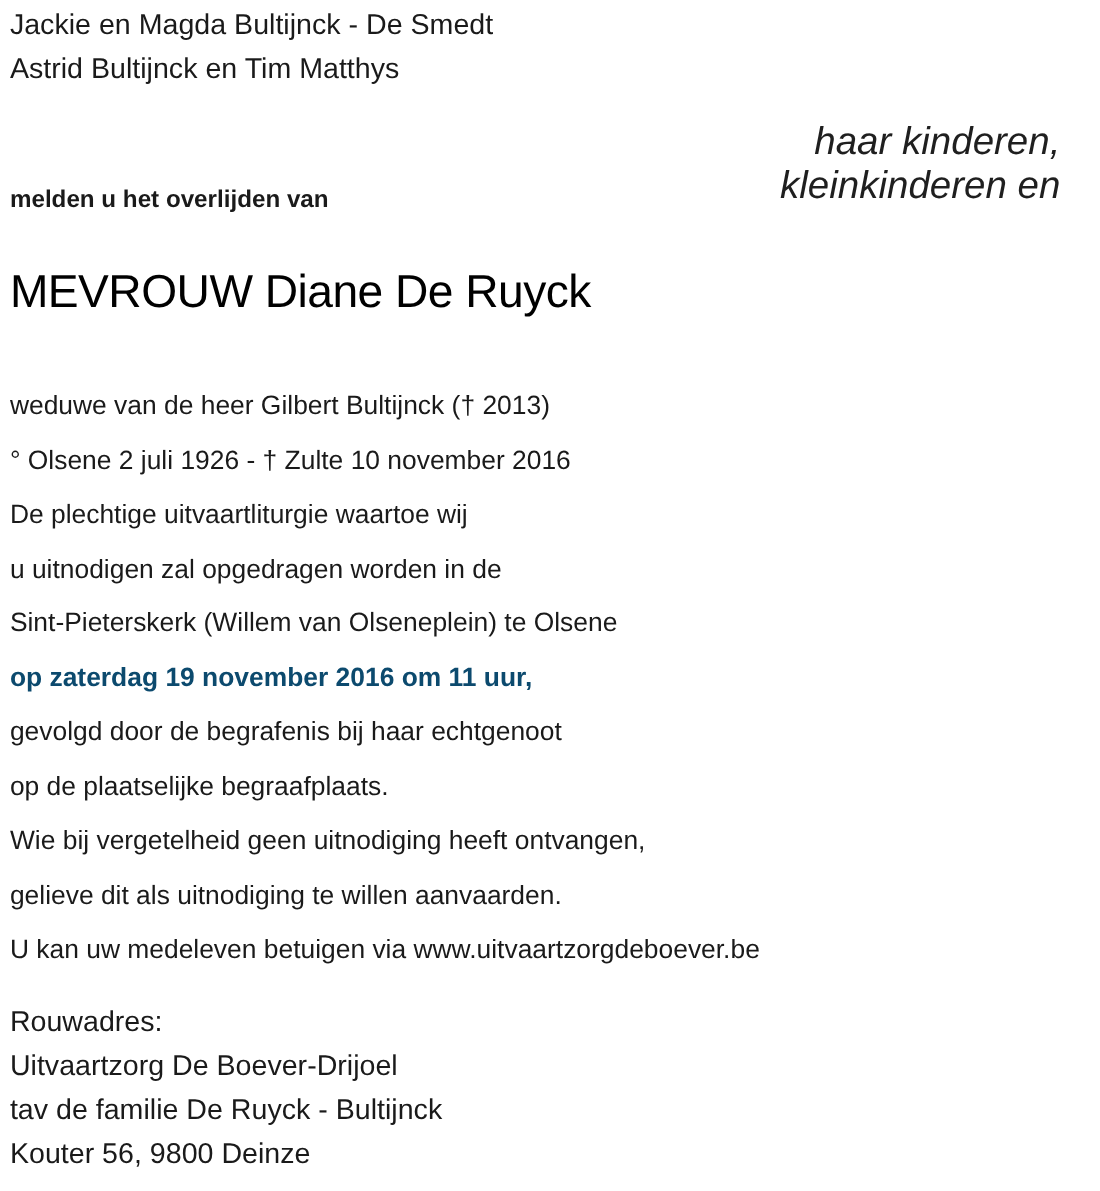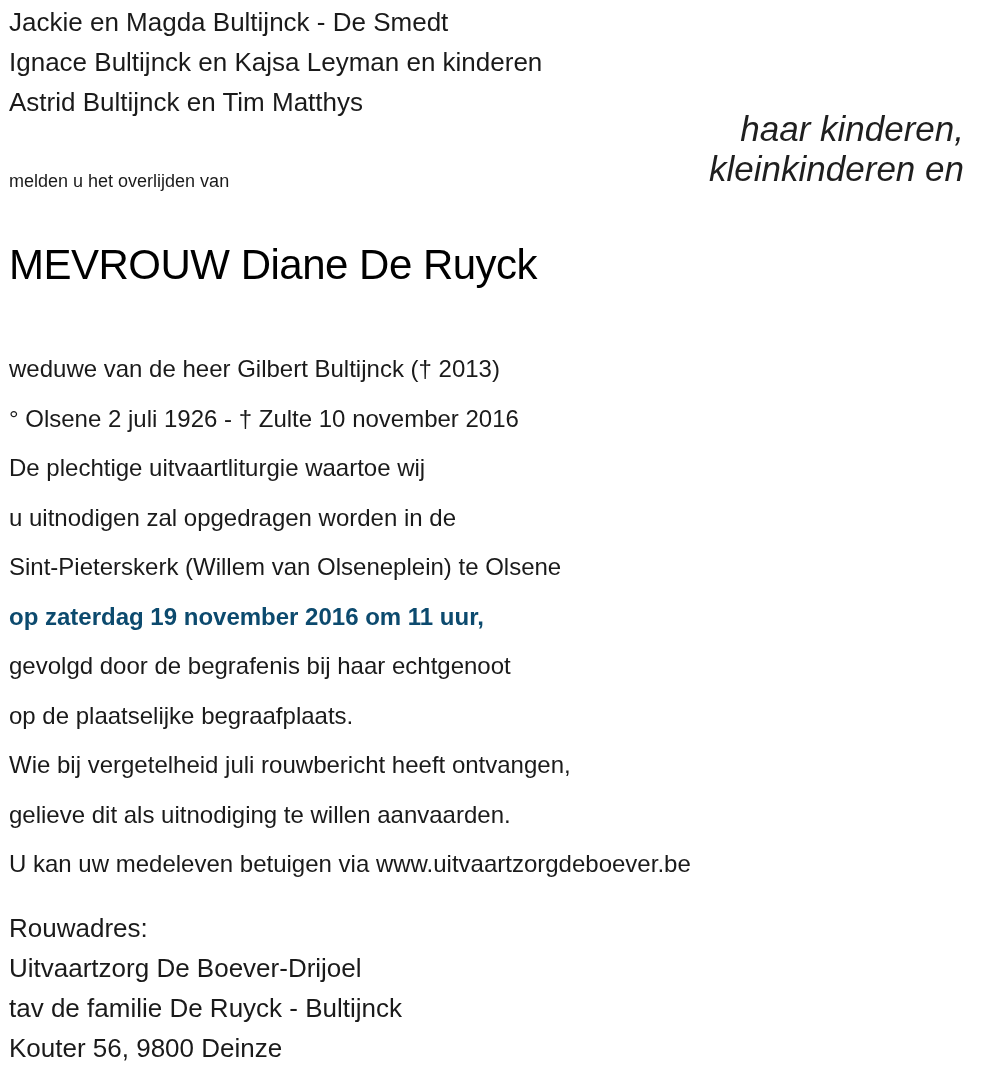--- a/index.html
+++ b/index.html
@@ -31,22 +31,23 @@
     top: 109px;
     font-size: 35px;
     line-height: 40px;
     font-style: italic;
     text-align: right;
     color: #1f1f1f;
   }
   .intro {
     left: 9px;
     top: 161px;
-    font-size: 18px;
+    font-size: 22px;
     line-height: 40px;
+    font-weight: bold;
   }
   .deceased-title {
     left: 9px;
     top: 240px;
     font-size: 42px;
     line-height: 50px;
     font-weight: normal;
     color: #000000;
     letter-spacing: -0.5px;
   }
@@ -67,21 +68,20 @@
     line-height: 40px;
   }
 </style>
 </head>
 <body>
 
 <div class="card">
 
   <div class="block announcers">
     <div>Jackie en Magda Bultijnck - De Smedt</div>
-    <div>Ignace Bultijnck en Kajsa Leyman en kinderen</div>
     <div>Astrid Bultijnck en Tim Matthys</div>
   </div>
 
   <div class="block relatives">
     <div>haar kinderen,</div>
     <div>kleinkinderen en</div>
   </div>
 
   <div class="block intro">melden u het overlijden van</div>
 
@@ -89,21 +89,21 @@
 
   <div class="block body-text">
     <div>weduwe van de heer Gilbert Bultijnck († 2013)</div>
     <div>° Olsene 2 juli 1926 - † Zulte 10 november 2016</div>
     <div>De plechtige uitvaartliturgie waartoe wij</div>
     <div>u uitnodigen zal opgedragen worden in de</div>
     <div>Sint-Pieterskerk (Willem van Olseneplein) te Olsene</div>
     <div class="bold">op zaterdag 19 november 2016 om 11 uur,</div>
     <div>gevolgd door de begrafenis bij haar echtgenoot</div>
     <div>op de plaatselijke begraafplaats.</div>
-    <div>Wie bij vergetelheid juli rouwbericht heeft ontvangen,</div>
+    <div>Wie bij vergetelheid geen uitnodiging heeft ontvangen,</div>
     <div>gelieve dit als uitnodiging te willen aanvaarden.</div>
     <div>U kan uw medeleven betuigen via www.uitvaartzorgdeboever.be</div>
   </div>
 
   <div class="block mourning-address">
     <div>Rouwadres:</div>
     <div>Uitvaartzorg De Boever-Drijoel</div>
     <div>tav de familie De Ruyck - Bultijnck</div>
     <div>Kouter 56, 9800 Deinze</div>
   </div>

